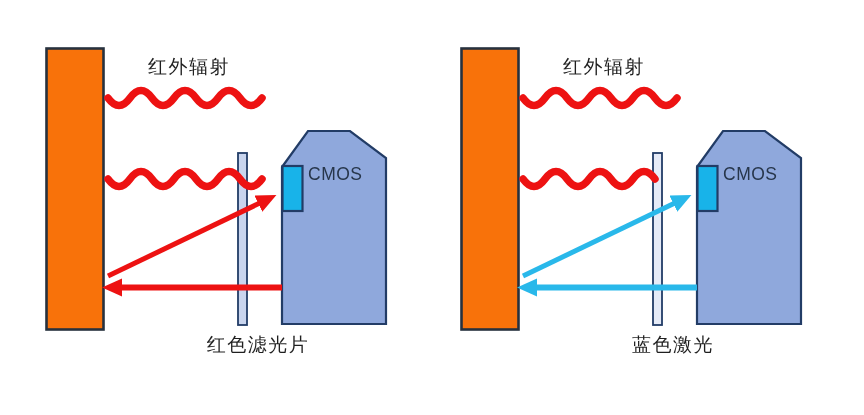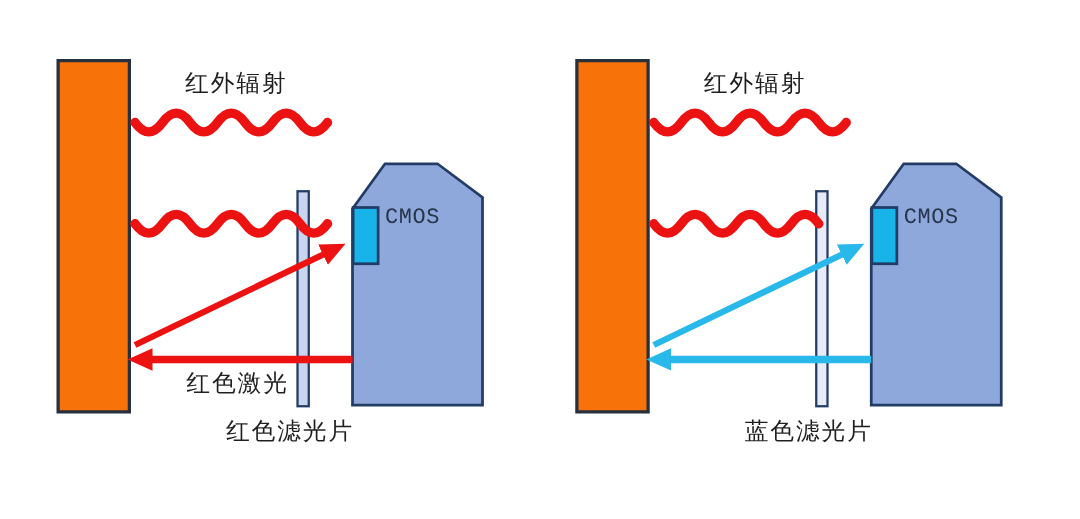--- a/index.html
+++ b/index.html
@@ -1,35 +1,35 @@
 <!DOCTYPE html>
 <html style="--bg: #FFFFFF; --red: #ED1212; --cyan: #29B8EA; --orange: #F8720A; --camera: #8FA8DC; --cmos: #18B3E9; --filter_left: #C9D5EE; --filter_right: #E6EBF7; --border: #223C66; --wall_border: #27313E; --text: #1F1F1F; --cmos_text: #27364B;"><head>
 <meta charset="utf-8">
 <style>
   :root { }
   html,body { margin:0; padding:0; }
   .canvas {
     position:relative; width:864px; height:386px;
     background:var(--bg, #fff);
-    font-family:Liberation Mono, monospace;
+    font-family:Liberation Sans, sans-serif;
     overflow:hidden;
   }
   .panel { position:absolute; top:0; width:432px; height:415px; }
   .panel-left  { left:0; }
   .panel-right { left:415px; }
   .layer { position:absolute; left:0; top:0; }
   .lbl {
     position:absolute; white-space:nowrap;
     color:var(--text, #1f1f1f);
     font-size:19px; letter-spacing:1.5px;
     transform:translateX(-50%);
   }
   .lbl-radiation { top:54px;  left:189px; }
   .lbl-laser     { top:294px; left:190px; }
-  .lbl-filter    { top:332px; left:232px; }
+  .lbl-filter    { top:332px; left:258px; }
   .lbl-cmos {
     position:absolute; left:308px; top:164px;
     font-size:17.5px; letter-spacing:0.5px;
     color:var(--cmos_text, #27364b);
     transform:none;
   }
 </style>
 </head>
 <body>
 
@@ -52,21 +52,20 @@
       <rect x="282.5" y="166" width="20" height="45" style="fill:var(--cmos); stroke:var(--border); stroke-width:2.2"></rect>
 
       <path d="M108 98 q11 15 22 0 t22 0 t22 0 t22 0 t22 0 t22 0 t22 0" style="fill:none; stroke:var(--red); stroke-width:7.5; stroke-linecap:round"></path>
       <path d="M108 179 q11 15 22 0 t22 0 t22 0 t22 0 t22 0 t22 0 t22 0" style="fill:none; stroke:var(--red); stroke-width:7.5; stroke-linecap:round"></path>
 
       <line x1="108" y1="276" x2="262" y2="202" style="stroke:var(--red); stroke-width:5" marker-end="url(#ah-red)"></line>
       <line x1="282" y1="287.5" x2="118" y2="287.5" style="stroke:var(--red); stroke-width:6" marker-end="url(#ah-red)"></line>
     </svg>
 
     <div class="lbl lbl-radiation">红外辐射</div>
-    <div class="lbl lbl-laser">红色激光</div>
     <div class="lbl lbl-filter">红色滤光片</div>
     <div class="lbl-cmos">CMOS</div>
   </div>
 
   <div class="panel panel-right">
     <svg class="layer" width="432" height="415" viewBox="0 0 432 415">
       <defs>
         <marker id="ah-cyan" markerUnits="userSpaceOnUse" markerWidth="22" markerHeight="20" refX="4" refY="9" orient="auto">
           <path d="M0,0 L20,9 L0,18 Z" style="fill:var(--cyan)"></path>
         </marker>
@@ -81,17 +80,17 @@
       <rect x="282.5" y="166" width="20" height="45" style="fill:var(--cmos); stroke:var(--border); stroke-width:2.2"></rect>
 
       <path d="M108 98 q11 15 22 0 t22 0 t22 0 t22 0 t22 0 t22 0 t22 0" style="fill:none; stroke:var(--red); stroke-width:7.5; stroke-linecap:round"></path>
       <path d="M108 179 q11 15 22 0 t22 0 t22 0 t22 0 t22 0 t22 0" style="fill:none; stroke:var(--red); stroke-width:7.5; stroke-linecap:round"></path>
 
       <line x1="108" y1="276" x2="262" y2="202" style="stroke:var(--cyan); stroke-width:5" marker-end="url(#ah-cyan)"></line>
       <line x1="282" y1="287.5" x2="118" y2="287.5" style="stroke:var(--cyan); stroke-width:6" marker-end="url(#ah-cyan)"></line>
     </svg>
 
     <div class="lbl lbl-radiation">红外辐射</div>
-    <div class="lbl lbl-filter">蓝色滤光片</div>
+    <div class="lbl lbl-filter">蓝色激光</div>
     <div class="lbl-cmos">CMOS</div>
   </div>
 
 </div>
 
 </body></html>

